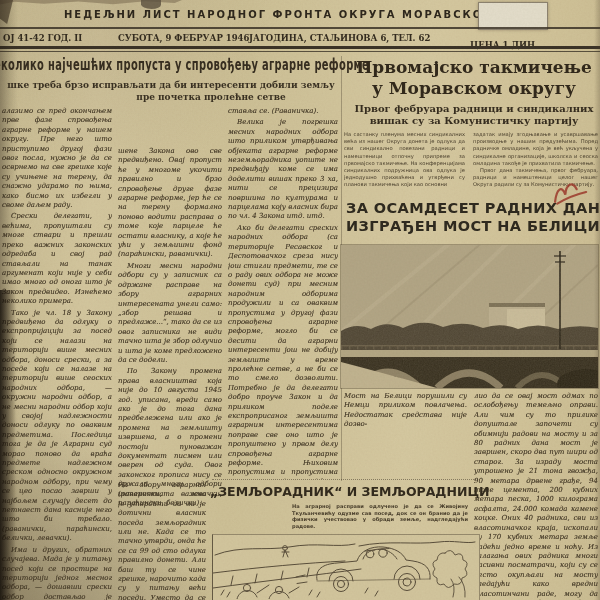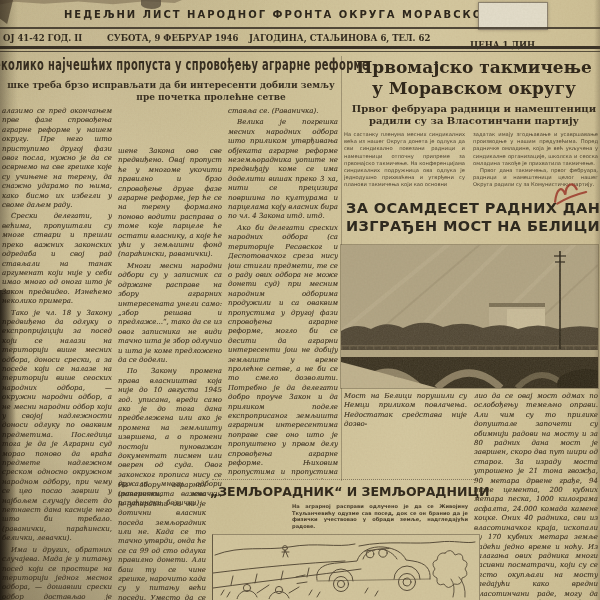--- a/index.html
+++ b/index.html
@@ -16,21 +16,21 @@
     font-family:"DejaVu Sans",sans-serif;font-weight:bold;font-size:10px;letter-spacing:2px;color:#2e271c;}
   .sticker{position:absolute;left:478px;top:2px;width:68px;height:26px;background:#e4decb;
     border:1px solid #8d8370;box-shadow:0 0 3px rgba(80,70,50,.4);}
   .rule{position:absolute;background:#3b3327;}
   .r-under-tagline{left:0;top:27px;width:600px;height:2px;opacity:.85;}
   .r-thick{left:0;top:46px;width:600px;height:2.5px;}
   .r-thin{left:0;top:51px;width:600px;height:1px;opacity:.8;}
   .dateline{position:absolute;top:31px;left:0;width:600px;height:15px;
     font-family:"DejaVu Serif",serif;font-weight:bold;font-size:8.5px;color:#342c1f;}
   .dl-issue{position:absolute;left:3px;top:2px;}
-  .dl-date{position:absolute;left:107px;top:2px;}
+  .dl-date{position:absolute;left:118px;top:2px;}
   .dl-address{position:absolute;left:249px;top:2px;}
   .dl-price{position:absolute;left:470px;top:9px;}
   
   .lead-headline{position:absolute;left:-6px;top:56px;white-space:nowrap;
     font-family:"DejaVu Sans",sans-serif;font-weight:bold;font-size:15px;letter-spacing:.5px;
     color:#372e20;transform:scaleX(.66);transform-origin:left top;}
   .lead-sub{position:absolute;left:0;width:342px;text-align:center;white-space:nowrap;
     font-weight:bold;font-size:9px;color:#3a3122;}
   .lead-sub1{top:80px;}
   .lead-sub2{top:92px;padding-left:40px;}
@@ -132,22 +132,22 @@
   <div class="col lead-c3">
       <p>ставља се. (Раваничка).</p>
       <p>Велика је погрешка месних народних одбора што приликом утврђивања објеката аграрне реформе неземљорадника уопште не предвиђају коме се има доделити вишак преко 3 ха, нити се прецизира површина по културама и парцелама коју власник бира по чл. 4 Закона итд. итд.</p>
       <p>Ако би делегати среских народних одбора (са територије Ресавског и Деспотовачког среза нису још стигли предмети, те се о раду ових одбора не може донети суд) при месним народним одборима продужили и са оваквим пропустима у другој фази спровођења аграрне реформе, могло би се десити да аграрни интересенти још не добију земљиште у време пролећне сетве, а не би се то смело дозволити. Потребно је да делегати добро проуче Закон и да приликом поделе експроприсаног земљишта аграрним интересентима поправе све оно што је пропуштено у првом делу спровођења аграрне реформе. Њиховим пропустима и пропустима месних народних одбора, аграрна реформа је у закашњењу — њиховим залагањем и залагањем месних народних одбора у овој другој фази, можемо накнадити време.</p>
     </div>
 
   <div class="v-divider"></div>
 
   <div class="md-h md-h1">Првомајско такмичење</div>
   <div class="md-h md-h2">у Моравском округу</div>
-  <div class="md-sub md-sub1">Првог фебруара радници и намештеници</div>
-  <div class="md-sub md-sub2">радили су за Власотинчани партију</div>
+  <div class="md-sub md-sub1">Првог фебруара радници и синдикалних</div>
+  <div class="md-sub md-sub2">вишак су за Комунистичку партију</div>
   <div class="smallcol md-c1">
       <p>На састанку пленума месних синдикалних већа из нашег Округа донета је одлука да сви синдикално повезани радници и намештеници отпочну припреме за првомајско такмичење. На конференцијама синдикалних подружница ова одлука је једнодушно прихваћена и утврђени су планови такмичења који као основни</p>
     </div>
   <div class="smallcol md-c2">
       <p>задатак имају згодњавање и усавршавање производње у нашим предузећима. Поред радничке омладине, која је већ укључена у синдикалне организације, школска и сеоска омладина такође је прихватила такмичење.</p>
       <p>Првог дана такмичења, првог фебруара, радници и намештеници целог нашег Округа радили су за Комунистичку партију.</p>
     </div>
 
   <svg class="scribble" width="44" height="28" viewBox="0 0 44 28">
     <path d="M6,22 C9,9 15,6 17,16 C19,6 26,3 29,12 M8,24 C17,20 29,17 38,16" fill="none" stroke="#9e3a2b" stroke-width="2.2" stroke-linecap="round" opacity="0.85"></path>

